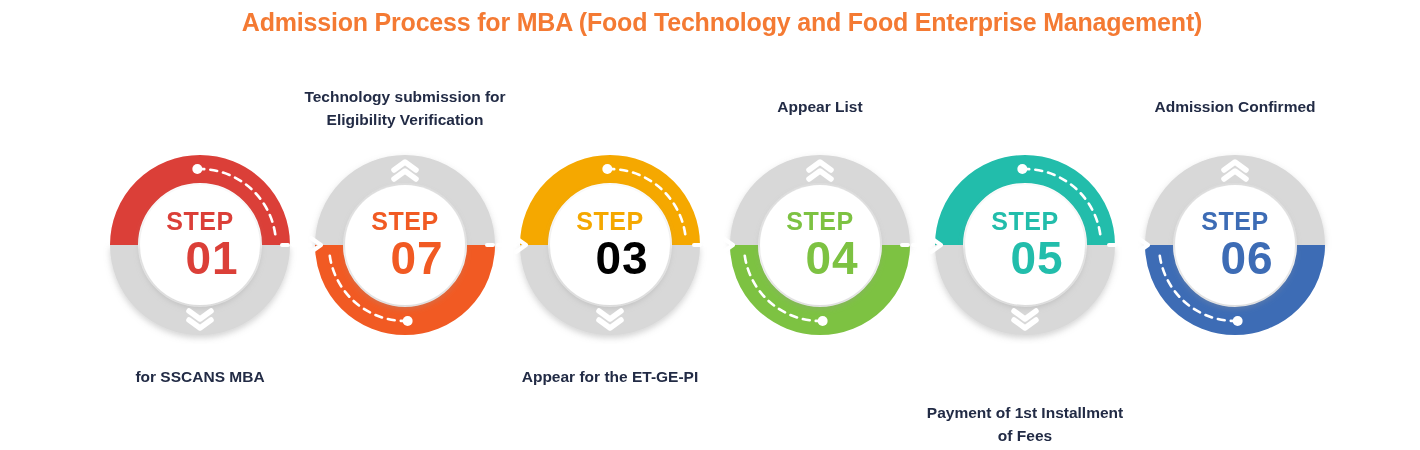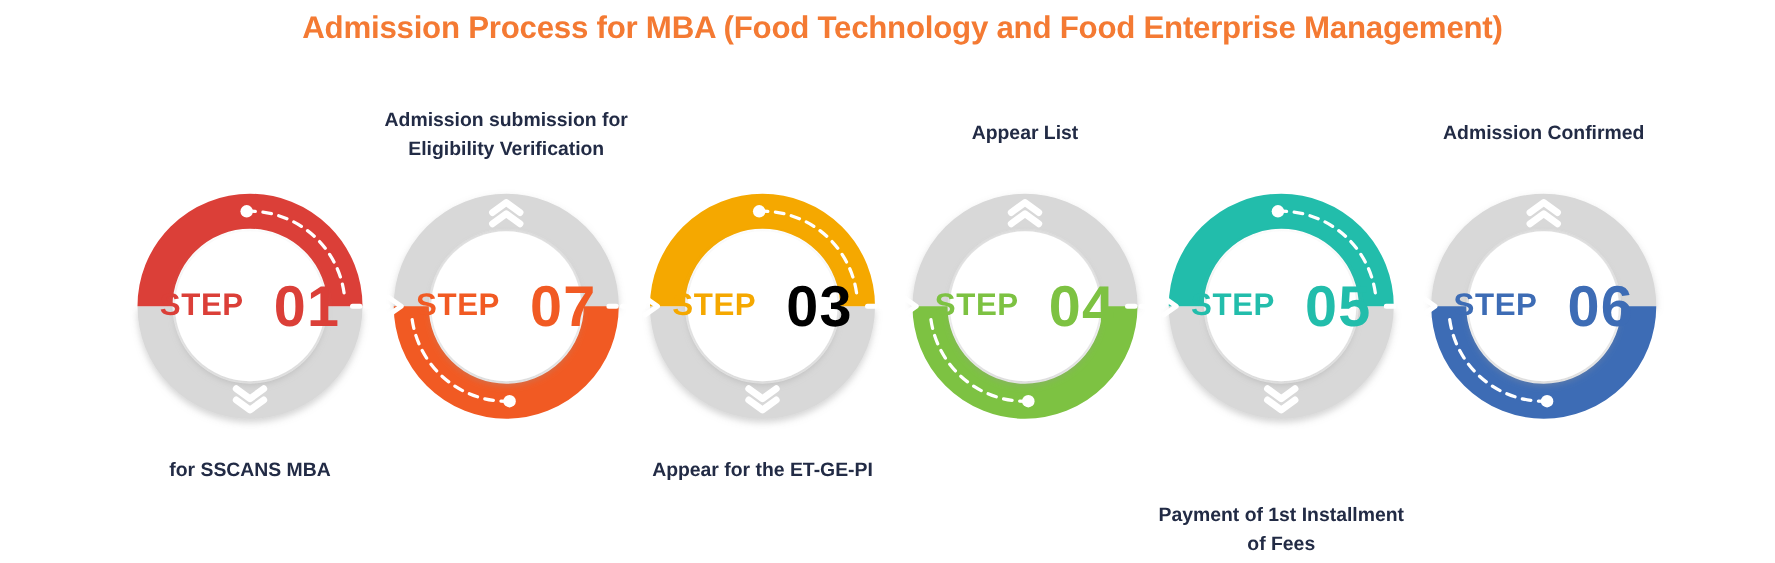--- a/index.html
+++ b/index.html
@@ -52,21 +52,21 @@
     overflow: visible;
   }
 
   .step-center {
     position: absolute;
     left: 0;
     top: 0;
     width: 190px;
     height: 190px;
     display: flex;
-    flex-direction: row;
+    flex-direction: column;
     align-items: center;
     justify-content: center;
     pointer-events: none;
   }
 
   .step-word {
     font-size: 25px;
     font-weight: bold;
     letter-spacing: 0.5px;
     line-height: 1;
@@ -144,21 +144,21 @@
           <path d="M 84 29 L 95 21 L 106 29" stroke="#ffffff" stroke-width="5.5" fill="none" stroke-linecap="round" stroke-linejoin="round"></path>
           <path d="M 84 20 L 95 12 L 106 20" stroke="#ffffff" stroke-width="5.5" fill="none" stroke-linecap="round" stroke-linejoin="round"></path>
         </g>
       </svg>
       <div class="step-center">
         <div class="step-word" style="color:#F15A23">STEP</div>
         <div class="step-num" style="color:#F15A23">07</div>
       </div>
     </div>
     <div class="caption" style="width: 300px; left: 255px; top: 86px;">
-      <div>Admission submission for</div>
+      <div>Technology submission for</div>
       <div>Eligibility Verification</div>
     </div>
     <div class="step-node" style="left: 515px; top: 150px;">
       <svg viewBox="0 0 190 190">
         <defs>
           <filter id="sh2" x="-30%" y="-30%" width="160%" height="160%">
         <feDropShadow dx="0" dy="3" stdDeviation="3" flood-color="#9a9a9a" flood-opacity="0.42"></feDropShadow>
       </filter>
         </defs>
         <path d="M 171 95 A 76 76 0 0 1 19 95.00000000000001" stroke="#D8D8D8" stroke-width="28" fill="none" stroke-linecap="butt" filter="url(#sh2)"></path>

